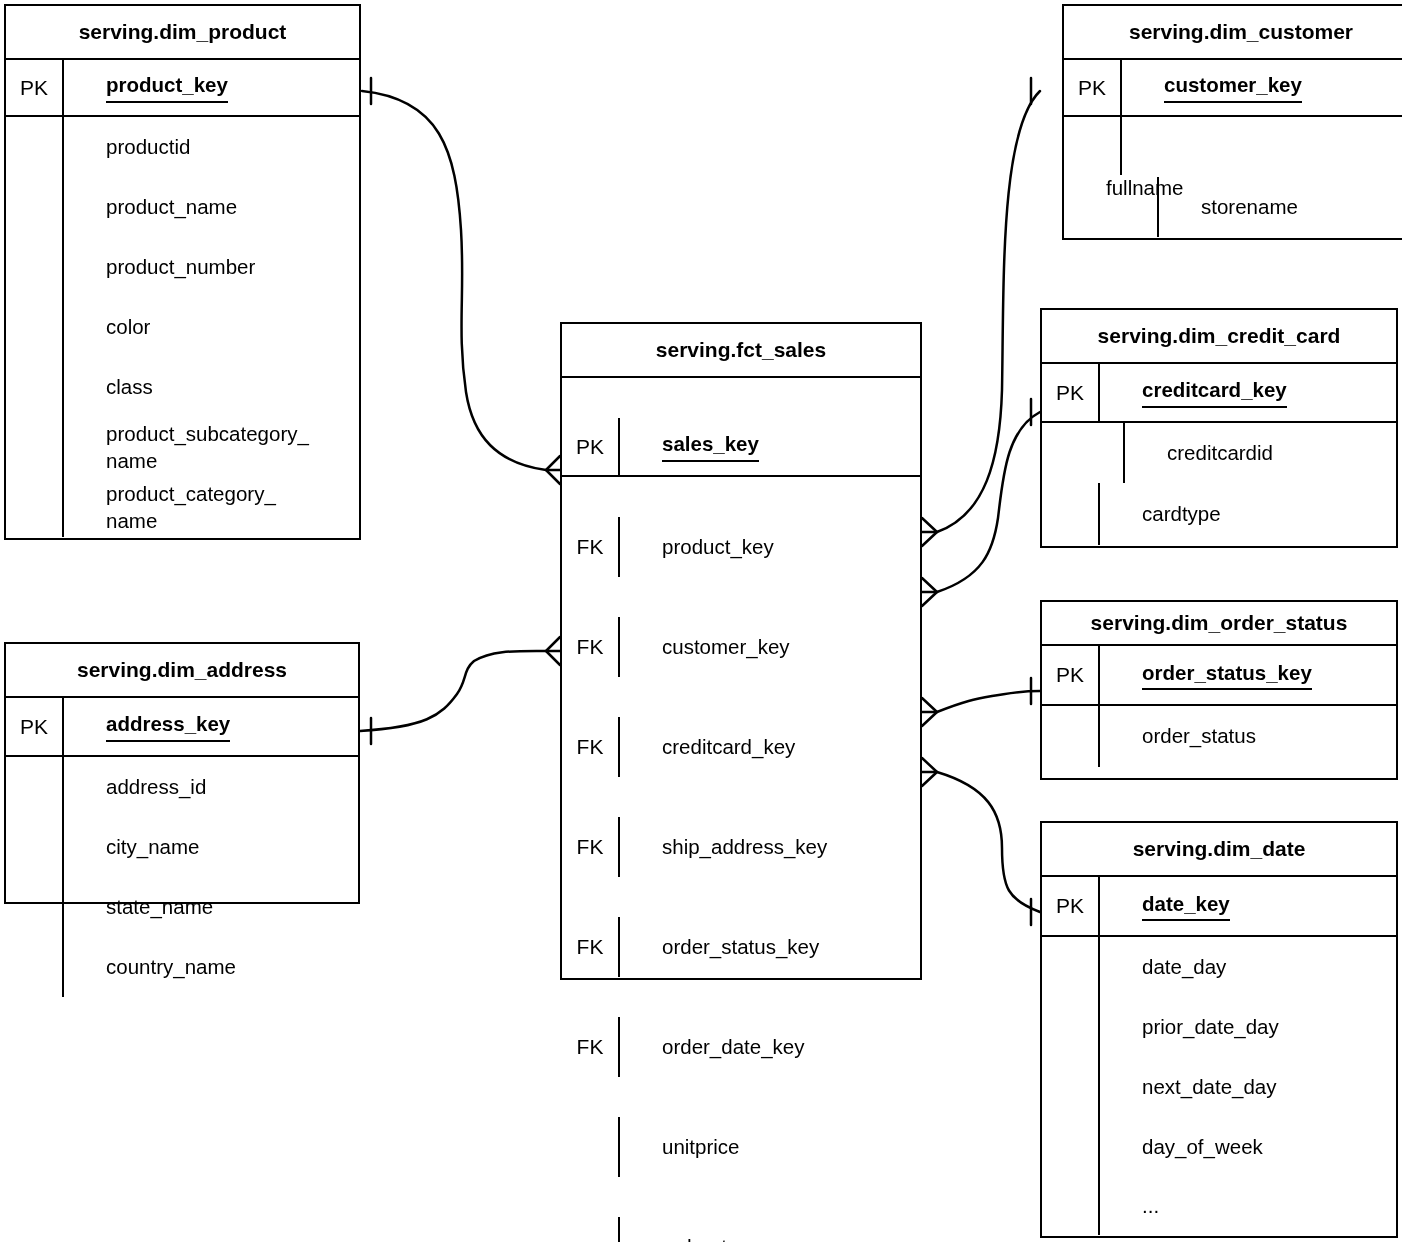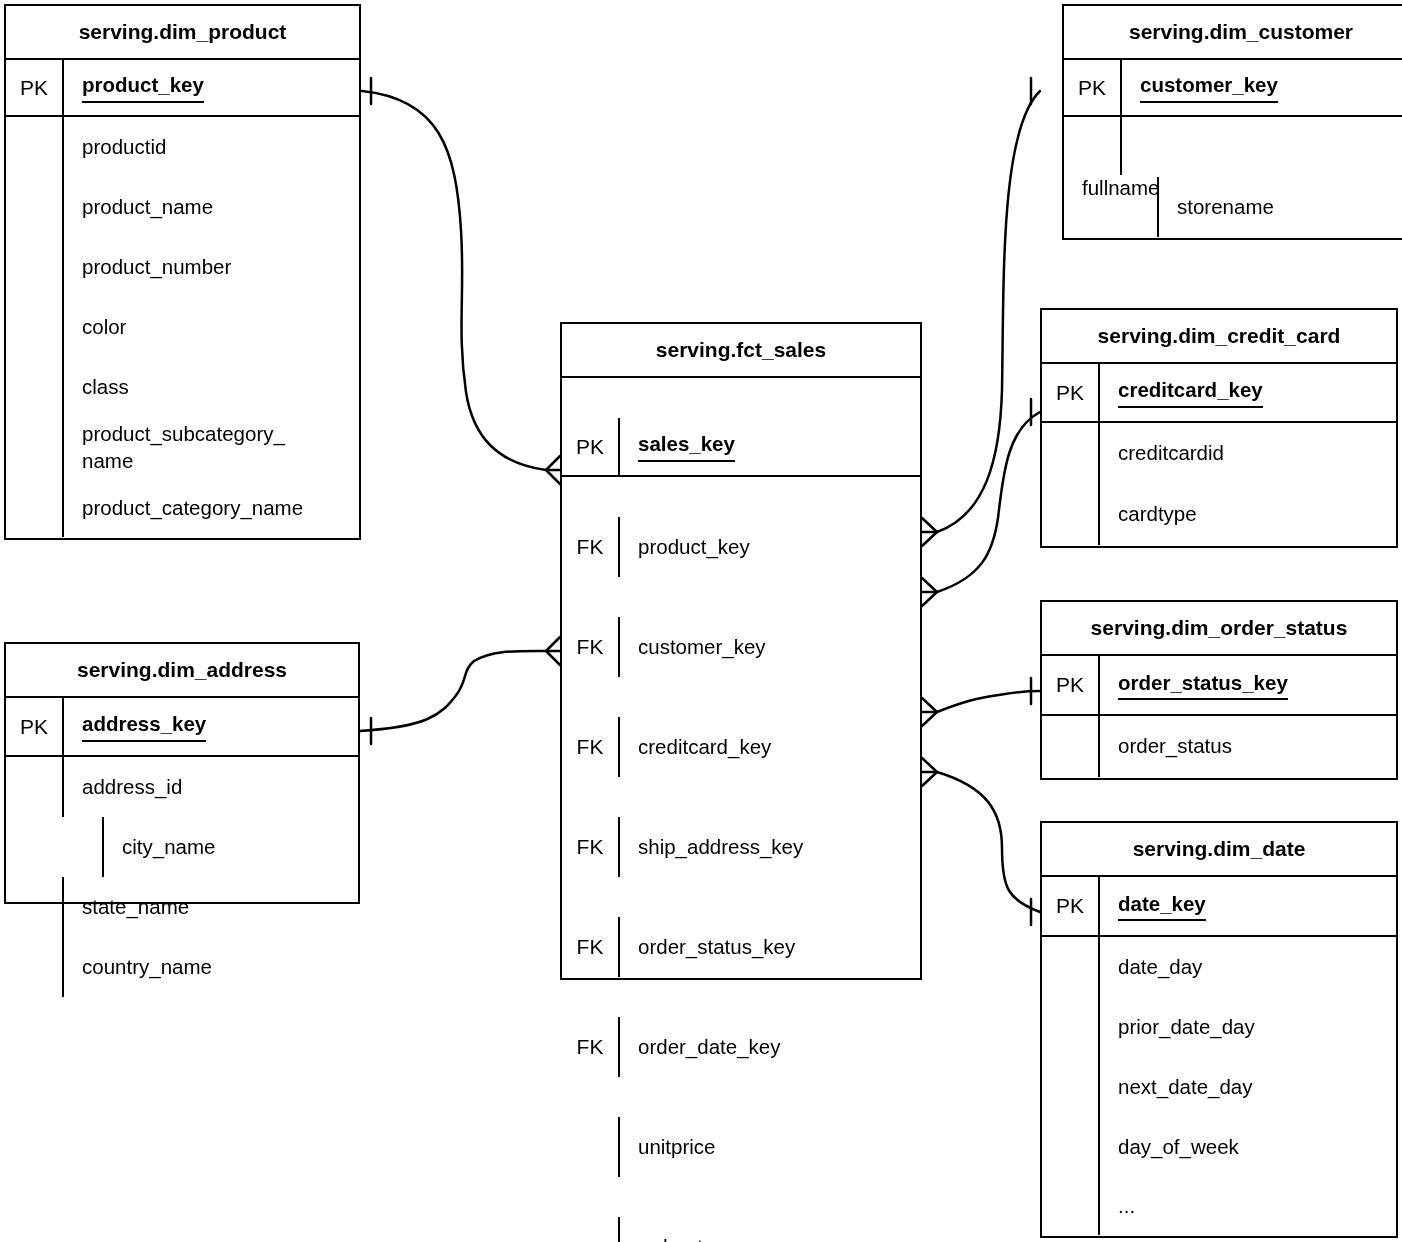--- a/index.html
+++ b/index.html
@@ -52,21 +52,21 @@
   }
   .pk-row .keycell { font-weight: normal; }
   .namecell {
     flex: 1 1 auto;
     display: flex;
     align-items: center;
     padding-left: 18px;
     font-size: 20.5px;
     line-height: 1.3;
   }
-  .namecell .field-text { overflow-wrap: anywhere; }
+  .namecell .field-text { overflow-wrap: anywhere; margin-left: 24px; }
   .pk-name {
     font-weight: bold;
     border-bottom: 2.5px solid #000000;
     padding-bottom: 2px;
   }
   .conn {
     stroke: #000000;
     stroke-width: 2.5;
     fill: none;
     stroke-linecap: round;
@@ -252,35 +252,35 @@
       </div>
     </div>
     <div class="tbl" style="left: 1040px; top: 308px; width: 358px; height: 240px;">
       <div class="tbl-header" style="height: 54px;">serving.dim_credit_card</div>
       <div class="tbl-row pk-row" style="height: 59px;">
         <div class="keycell">PK</div>
         <div class="namecell">
           <span class="pk-name field-text">creditcard_key</span>
         </div>
       </div>
-      <div class="tbl-row" style="height: 60px;">
+      <div class="tbl-row" style="height: 60px; padding-left: 25px;">
         <div class="keycell"></div>
         <div class="namecell">
           <span class="field-text">creditcardid</span>
         </div>
       </div>
       <div class="tbl-row" style="height: 62px;">
         <div class="keycell"></div>
         <div class="namecell">
           <span class="field-text">cardtype</span>
         </div>
       </div>
     </div>
     <div class="tbl" style="left: 1040px; top: 600px; width: 358px; height: 180px;">
-      <div class="tbl-header" style="height: 54px;">serving.dim_order_status</div>
+      <div class="tbl-header" style="height: 44px;">serving.dim_order_status</div>
       <div class="tbl-row pk-row" style="height: 60px;">
         <div class="keycell">PK</div>
         <div class="namecell">
           <span class="pk-name field-text">order_status_key</span>
         </div>
       </div>
       <div class="tbl-row" style="height: 61px;">
         <div class="keycell"></div>
         <div class="namecell">
           <span class="field-text">order_status</span>
@@ -333,21 +333,21 @@
         <div class="namecell">
           <span class="pk-name field-text">address_key</span>
         </div>
       </div>
       <div class="tbl-row" style="height: 60px;">
         <div class="keycell"></div>
         <div class="namecell">
           <span class="field-text">address_id</span>
         </div>
       </div>
-      <div class="tbl-row" style="height: 60px; padding-left: 40px;">
+      <div class="tbl-row" style="height: 60px;">
         <div class="keycell"></div>
         <div class="namecell">
           <span class="field-text">city_name</span>
         </div>
       </div>
       <div class="tbl-row" style="height: 60px;">
         <div class="keycell"></div>
         <div class="namecell">
           <span class="field-text">state_name</span>
         </div>

